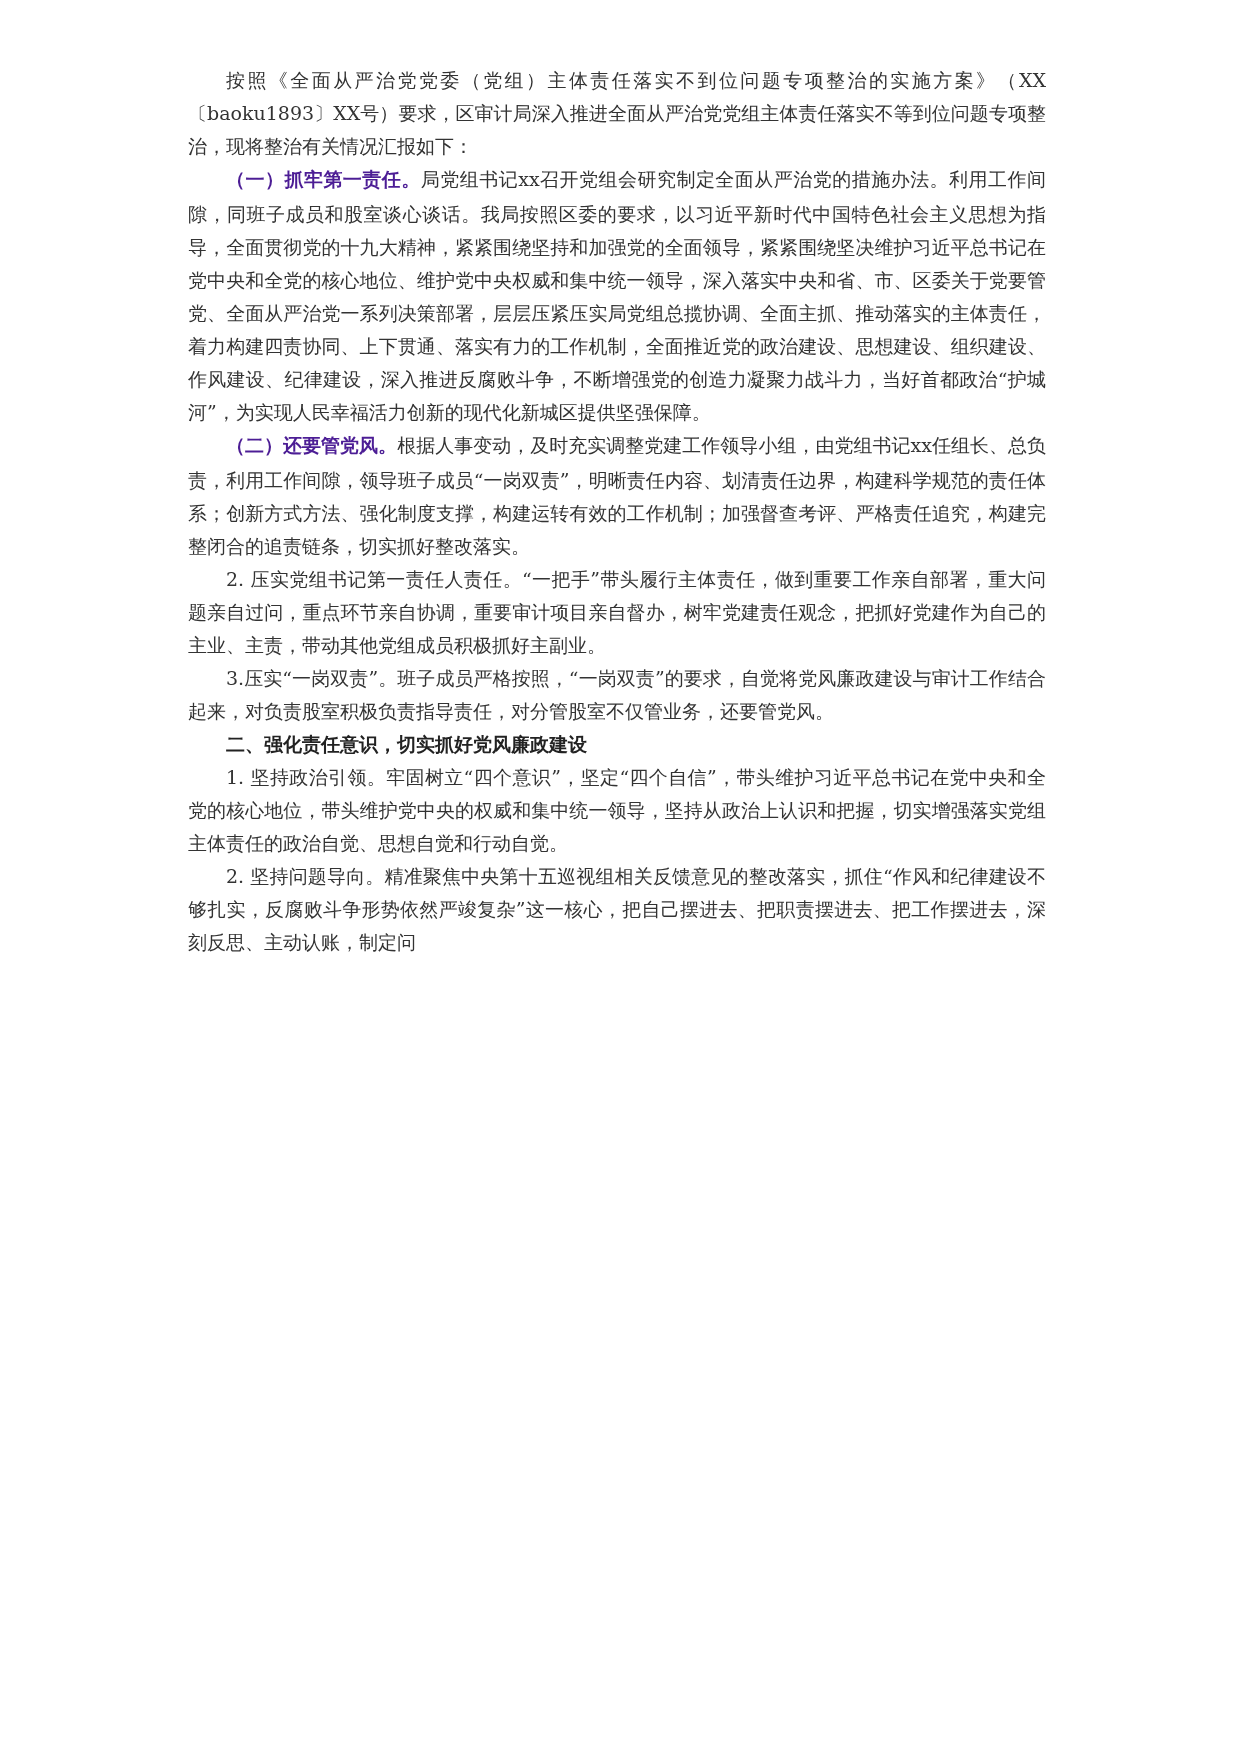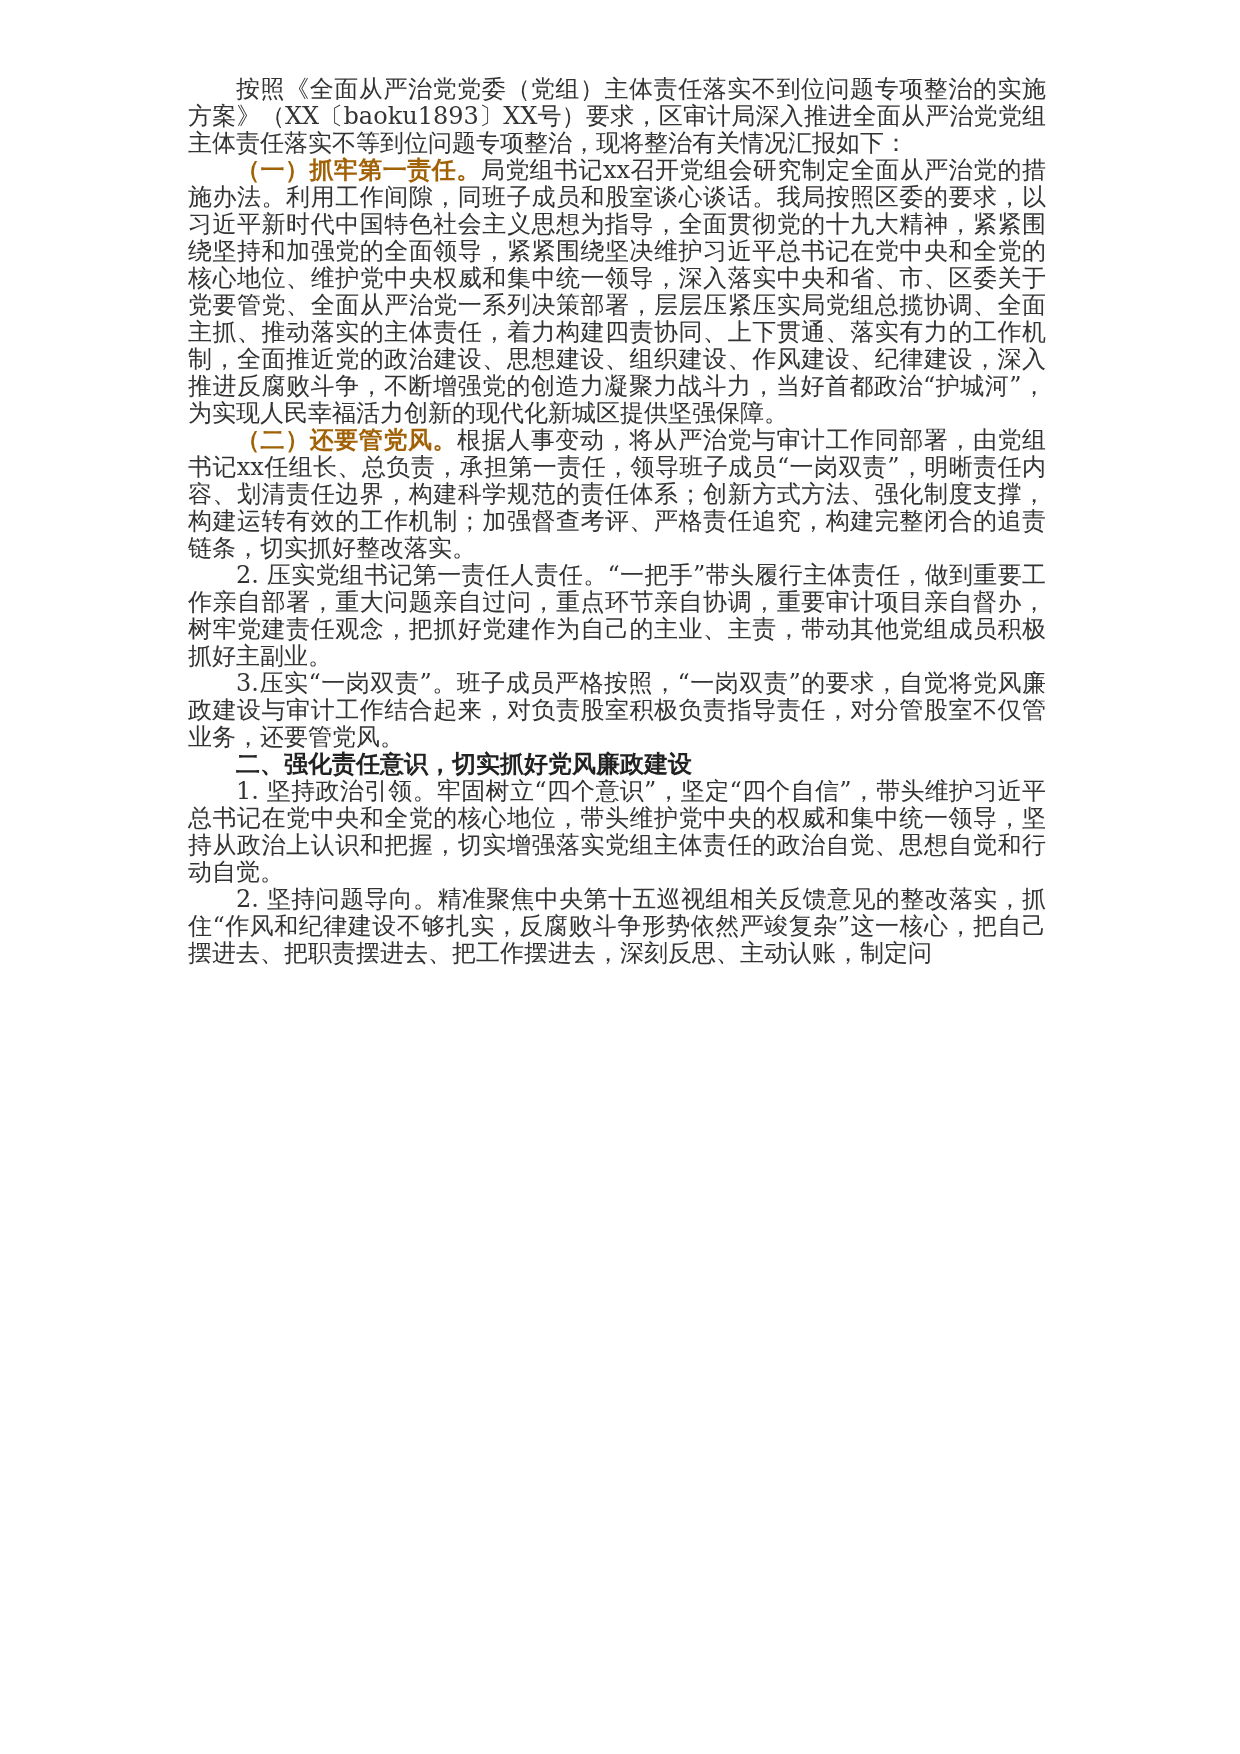--- a/index.html
+++ b/index.html
@@ -1,43 +1,43 @@
 <!DOCTYPE html>
 <html><head>
 <meta charset="utf-8">
 <style>
   html, body { margin: 0; padding: 0; background: #ffffff; }
   body { width: 1240px; height: 1754px; position: relative; overflow: hidden; }
   .page {
     position: absolute;
     left: 188px;
-    top: 76px;
+    top: 64px;
     width: 858px;
     font-family: "DejaVu Serif", "Liberation Serif", serif;
-    font-size: 24px;
-    line-height: 27px;
+    font-size: 19px;
+    line-height: 33px;
     color: #333333;
     text-align: justify;
     text-justify: inter-character;
   }
   .page p { margin: 0; padding: 0; }
   .indent { text-indent: 2em; }
   .heading { font-family: "DejaVu Sans", "Liberation Sans", sans-serif; font-weight: bold; color: #222222; }
-  .lead { font-family: Liberation Serif, serif; font-weight: bold; color: #a16207; }
+  .lead { font-family: Liberation Mono, monospace; font-weight: bold; color: #4c1d95; }
 </style>
 </head>
 <body>
 
 <div class="page">
   <p class="indent">按照《全面从严治党党委（党组）主体责任落实不到位问题专项整治的实施方案》（XX〔baoku1893〕XX号）要求，区审计局深入推进全面从严治党党组主体责任落实不等到位问题专项整治，现将整治有关情况汇报如下：</p>
 
 
   <p class="indent"><span class="lead">（一）抓牢第一责任。</span><span>局党组书记xx召开党组会研究制定全面从严治党的措施办法。利用工作间隙，同班子成员和股室谈心谈话。我局按照区委的要求，以习近平新时代中国特色社会主义思想为指导，全面贯彻党的十九大精神，紧紧围绕坚持和加强党的全面领导，紧紧围绕坚决维护习近平总书记在党中央和全党的核心地位、维护党中央权威和集中统一领导，深入落实中央和省、市、区委关于党要管党、全面从严治党一系列决策部署，层层压紧压实局党组总揽协调、全面主抓、推动落实的主体责任，着力构建四责协同、上下贯通、落实有力的工作机制，全面推近党的政治建设、思想建设、组织建设、作风建设、纪律建设，深入推进反腐败斗争，不断增强党的创造力凝聚力战斗力，当好首都政治“护城河”，为实现人民幸福活力创新的现代化新城区提供坚强保障。</span></p>
 
-  <p class="indent"><span class="lead">（二）还要管党风。</span><span>根据人事变动，将从严治党与审计工作同部署，由党组书记xx任组长、总负责，承担第一责任，领导班子成员“一岗双责”，明晰责任内容、划清责任边界，构建科学规范的责任体系；创新方式方法、强化制度支撑，构建运转有效的工作机制；加强督查考评、严格责任追究，构建完整闭合的追责链条，切实抓好整改落实。</span></p>
+  <p class="indent"><span class="lead">（二）还要管党风。</span><span>根据人事变动，及时充实调整党建工作领导小组，由党组书记xx任组长、总负责，利用工作间隙，领导班子成员“一岗双责”，明晰责任内容、划清责任边界，构建科学规范的责任体系；创新方式方法、强化制度支撑，构建运转有效的工作机制；加强督查考评、严格责任追究，构建完整闭合的追责链条，切实抓好整改落实。</span></p>
 
 
   <p class="indent"><span>2. 压实党组书记第一责任人责任。“一把手”带头履行主体责任，做到重要工作亲自部署，重大问题亲自过问，重点环节亲自协调，重要审计项目亲自督办，树牢党建责任观念，把抓好党建作为自己的主业、主责，带动其他党组成员积极抓好主副业。</span></p>
 
   <p class="indent"><span>3.压实“一岗双责”。班子成员严格按照，“一岗双责”的要求，自觉将党风廉政建设与审计工作结合起来，对负责股室积极负责指导责任，对分管股室不仅管业务，还要管党风。</span></p>
 
   <p class="indent heading">二、强化责任意识，切实抓好党风廉政建设</p>
 
   <p class="indent"><span>1. 坚持政治引领。牢固树立“四个意识”，坚定“四个自信”，带头维护习近平总书记在党中央和全党的核心地位，带头维护党中央的权威和集中统一领导，坚持从政治上认识和把握，切实增强落实党组主体责任的政治自觉、思想自觉和行动自觉。</span></p>
 

